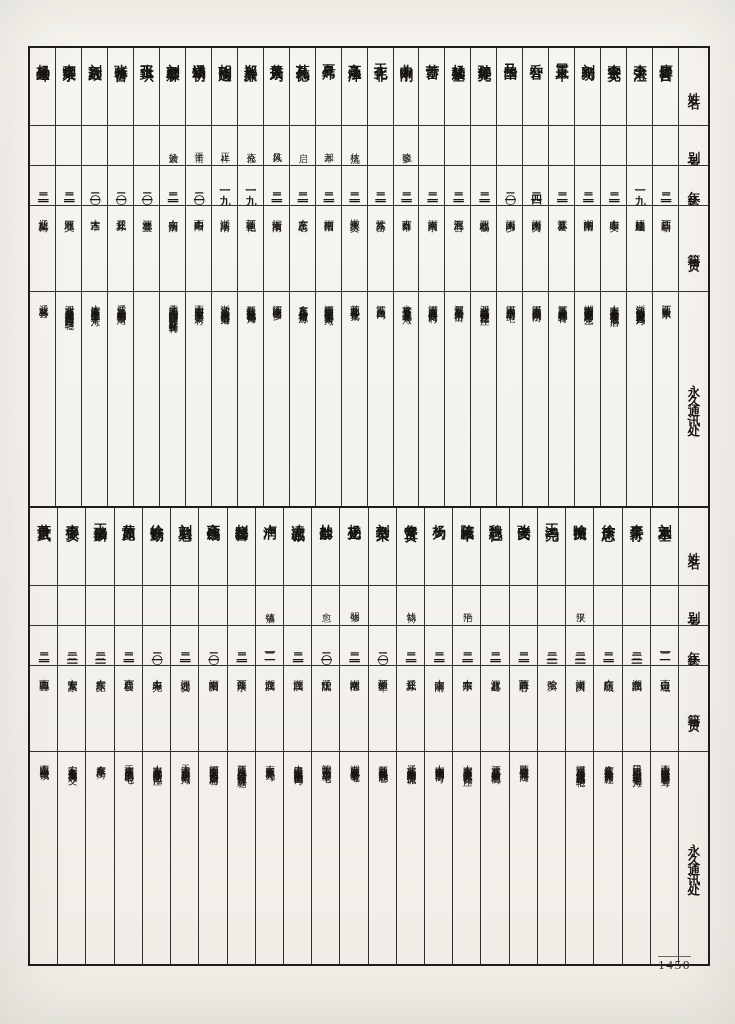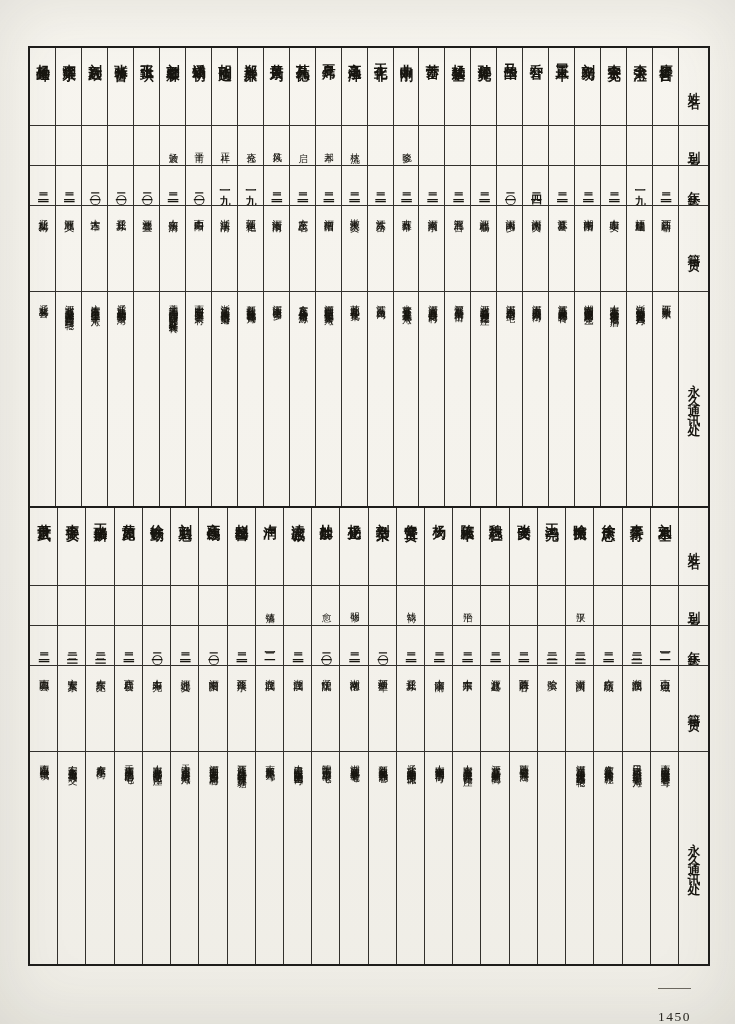--- a/index.html
+++ b/index.html
@@ -44,23 +44,22 @@
   .name-t{font-size:13.5px;font-weight:700;letter-spacing:2px}
   .alias-t{font-size:9.5px;letter-spacing:1px}
   .age-t{font-size:11px;letter-spacing:2px;font-weight:600}
   .native-t{font-size:10px;letter-spacing:1px}
   .addr-t{font-size:9.5px;letter-spacing:1px;max-height:202px}
   .hd{font-size:12.5px;font-weight:700;letter-spacing:5px}
   .hd-spread{letter-spacing:10px;font-size:12.5px;font-weight:700}
   .pageno{
     position:absolute;top:956px;right:44px;
     font-size:13.5px;color:#2a2823;letter-spacing:1.5px;
-    border-top:1px solid #6b675e;padding-top:20px;
+    border-top:1px solid #6b675e;padding-top:0;
     font-family:"Liberation Serif","DejaVu Serif",serif;
-    margin-top:32px;
   }
 </style>
 </head>
 <body>
 
 <div class="page">
   <div class="sheet">
 
     <div class="section">
       <div class="col head">

